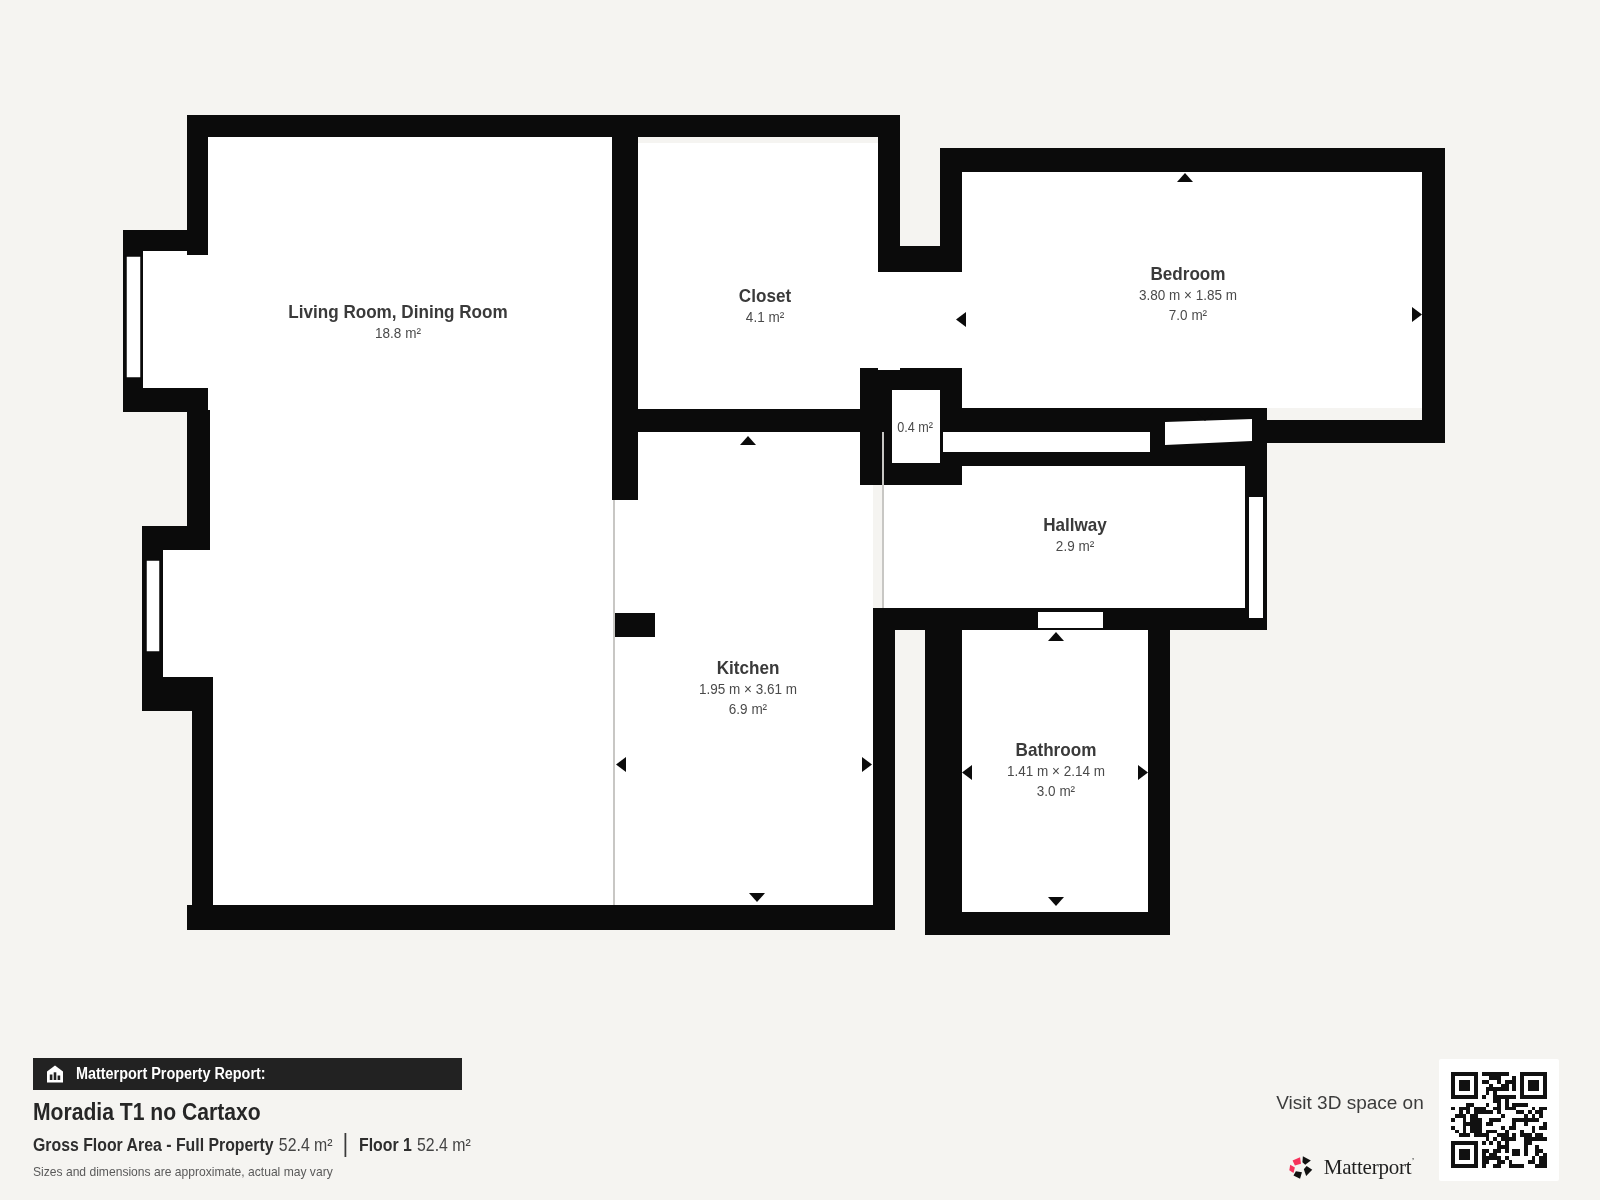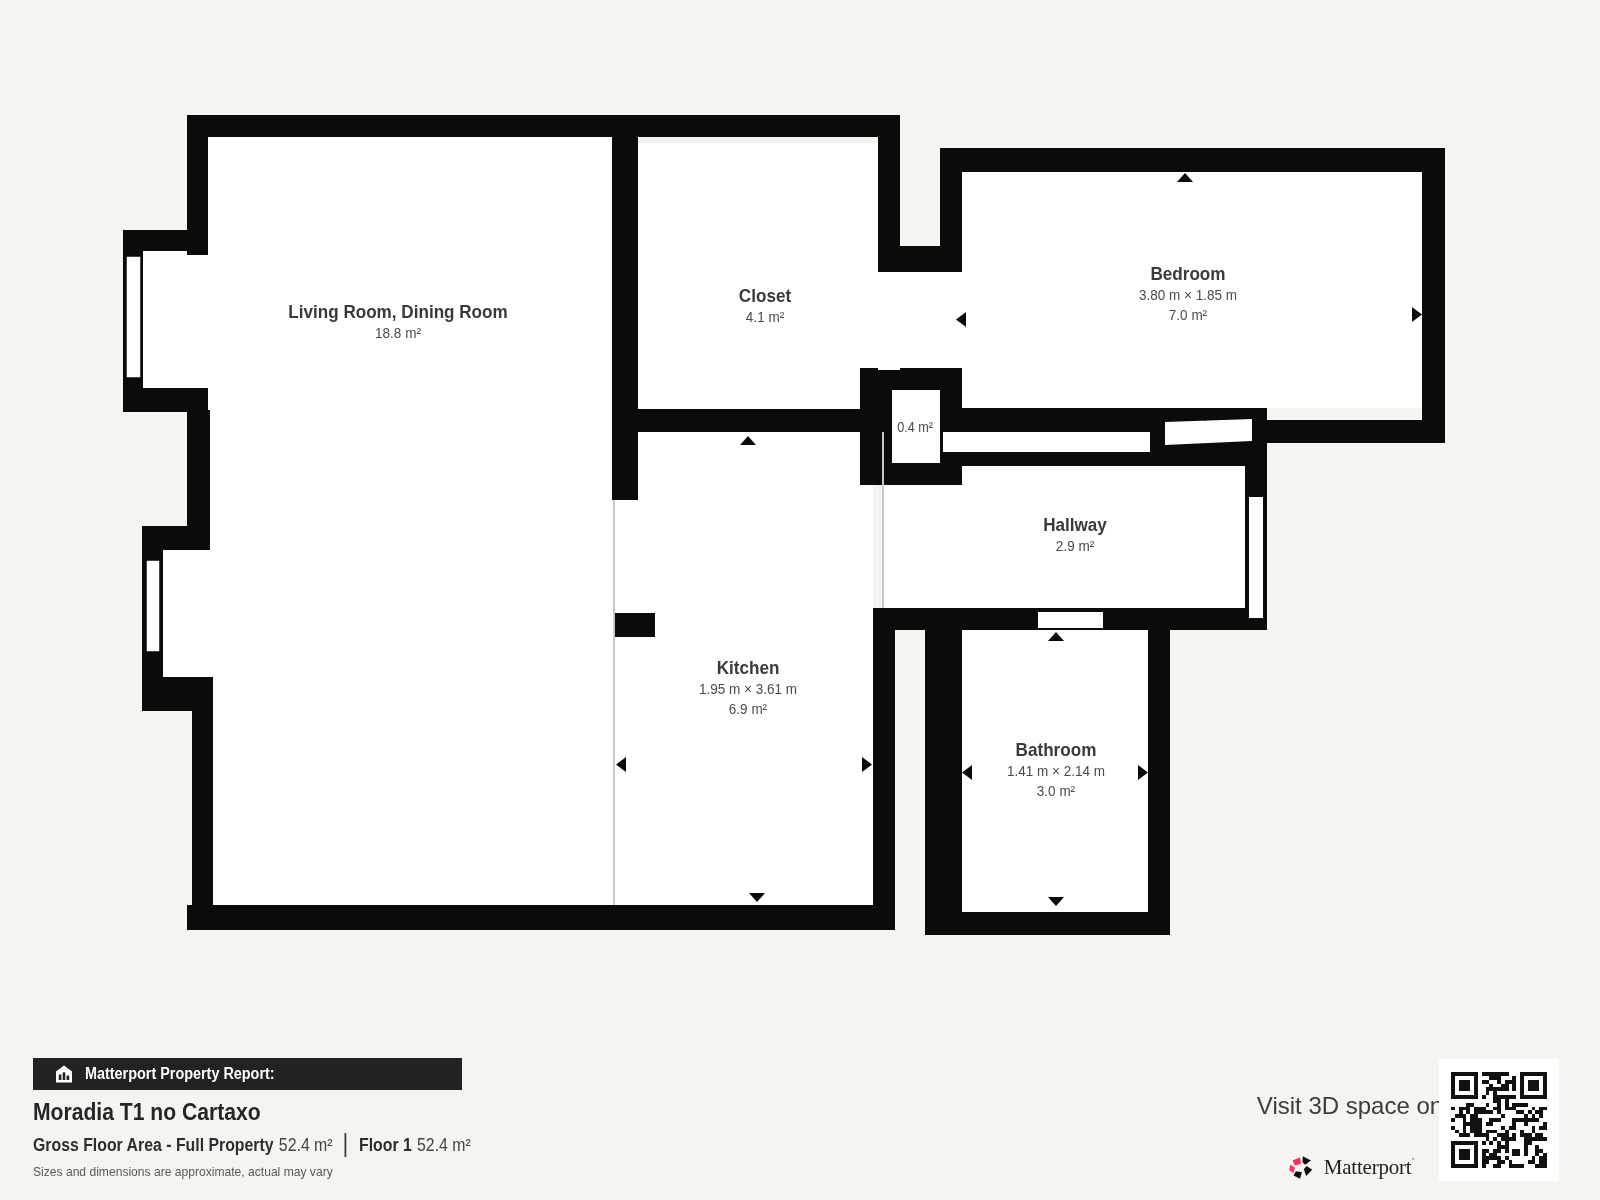--- a/index.html
+++ b/index.html
@@ -16,21 +16,21 @@
     white-space:nowrap;line-height:20px;
   }
   .room-label .rname{font-weight:bold;font-size:19px;line-height:22px;color:#3a3a3a;}
   .room-label .rdims{font-size:15px;color:#4a4a4a;}
   .room-label .rarea{font-size:15px;color:#4a4a4a;}
   .room-label.small .rarea{font-size:14px;}
   
   .report-bar{
     position:absolute;left:33px;top:1058px;width:429px;height:32px;
     background:#222;display:flex;align-items:center;gap:11px;
-    padding-left:21px;box-sizing:border-box;
+    padding-left:12px;box-sizing:border-box;
   }
   .report-bar .bar-text{
     color:#fff;font-weight:bold;font-size:16px;
     transform:scaleX(0.9);transform-origin:left center;white-space:nowrap;
   }
   .property-title{
     position:absolute;left:33px;top:1098px;font-size:24px;font-weight:bold;color:#262626;
     transform:scaleX(0.88);transform-origin:left center;white-space:nowrap;
   }
   .stats-line{
@@ -40,21 +40,21 @@
   }
   .stats-line b{color:#2e2e2e;}
   .stats-line .val{margin-left:6px;color:#444;}
   .stats-divider{width:2px;height:24px;background:#3a3a3a;margin:0 14px;}
   .disclaimer{
     position:absolute;left:33px;top:1164px;font-size:13px;color:#5a5a5a;
     transform:scaleX(0.93);transform-origin:left center;white-space:nowrap;
   }
   .visit-text{
     position:absolute;left:1255px;top:1092px;width:190px;text-align:center;
-    font-size:24px;color:#3c3c3c;white-space:nowrap;
+    font-size:19px;color:#3c3c3c;white-space:nowrap;
   }
   .logo-row{
     position:absolute;left:1255px;top:1112px;width:190px;height:34px;
     display:flex;align-items:center;justify-content:center;gap:8px;margin-top:38px;
   }
   .brand-word{
     font-family:"Liberation Serif", serif;font-size:21px;color:#1f1f1f;
     letter-spacing:-0.2px;white-space:nowrap;
   }
   .brand-mark{font-size:9px;vertical-align:10px;color:#1f1f1f;}

